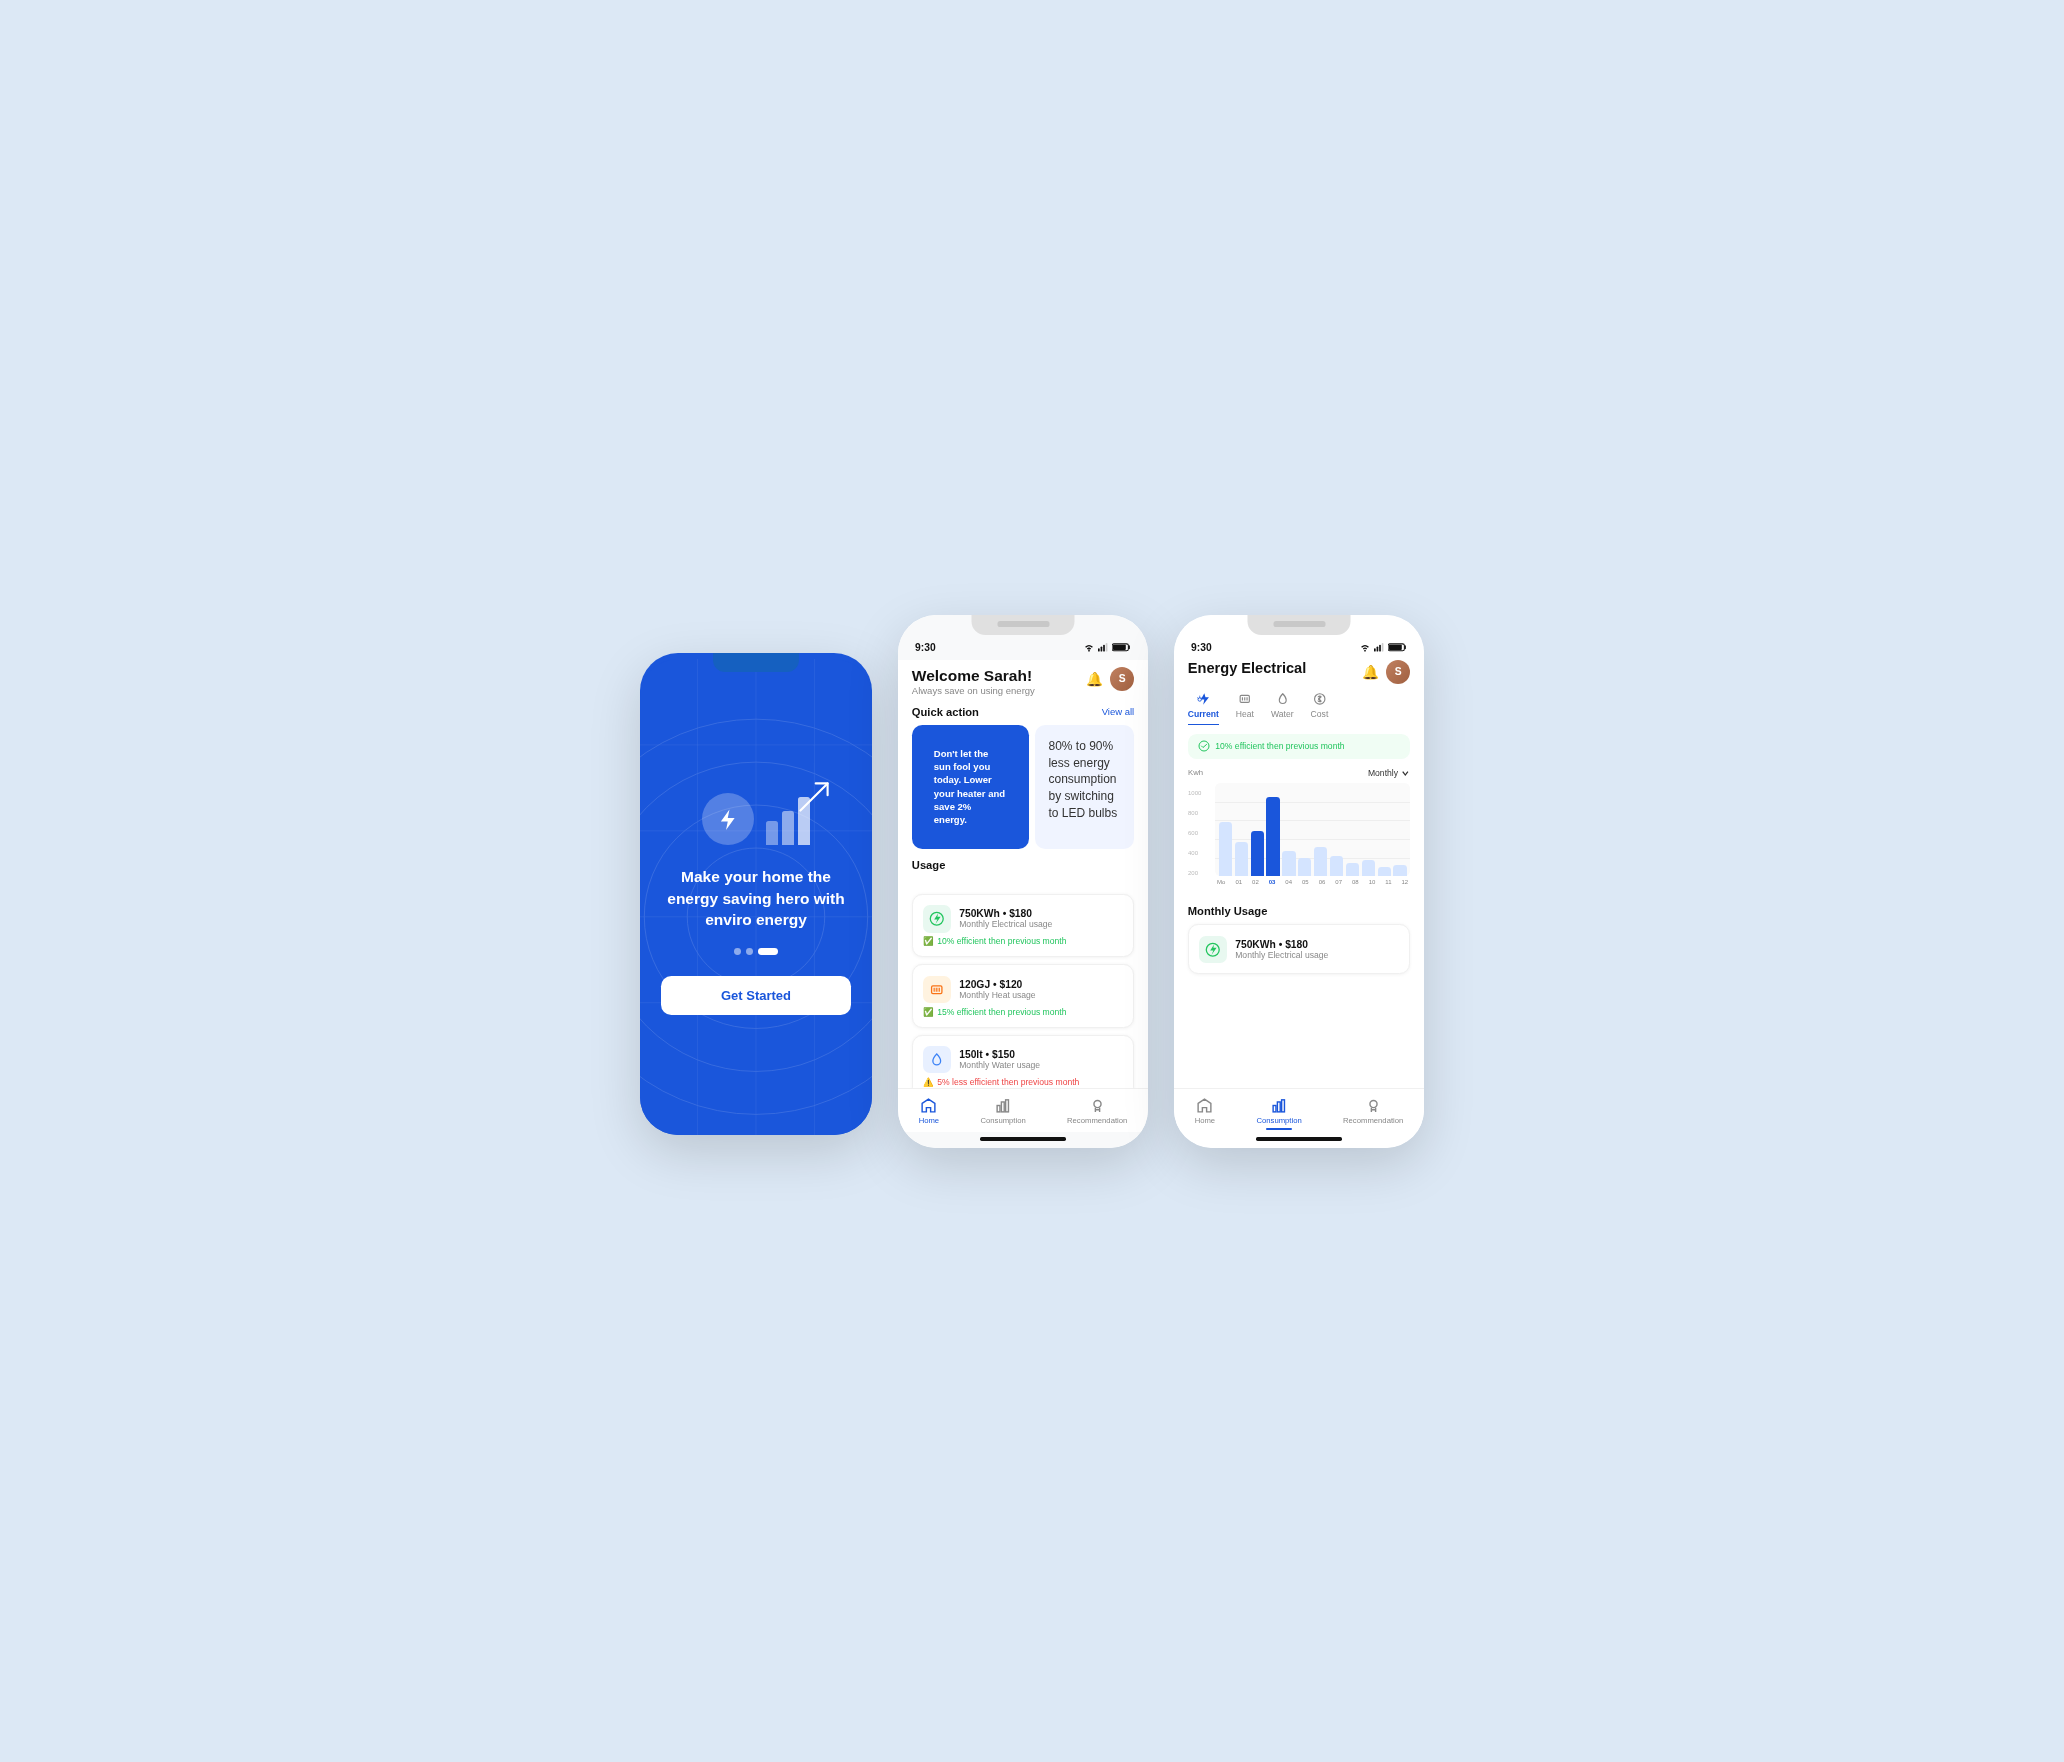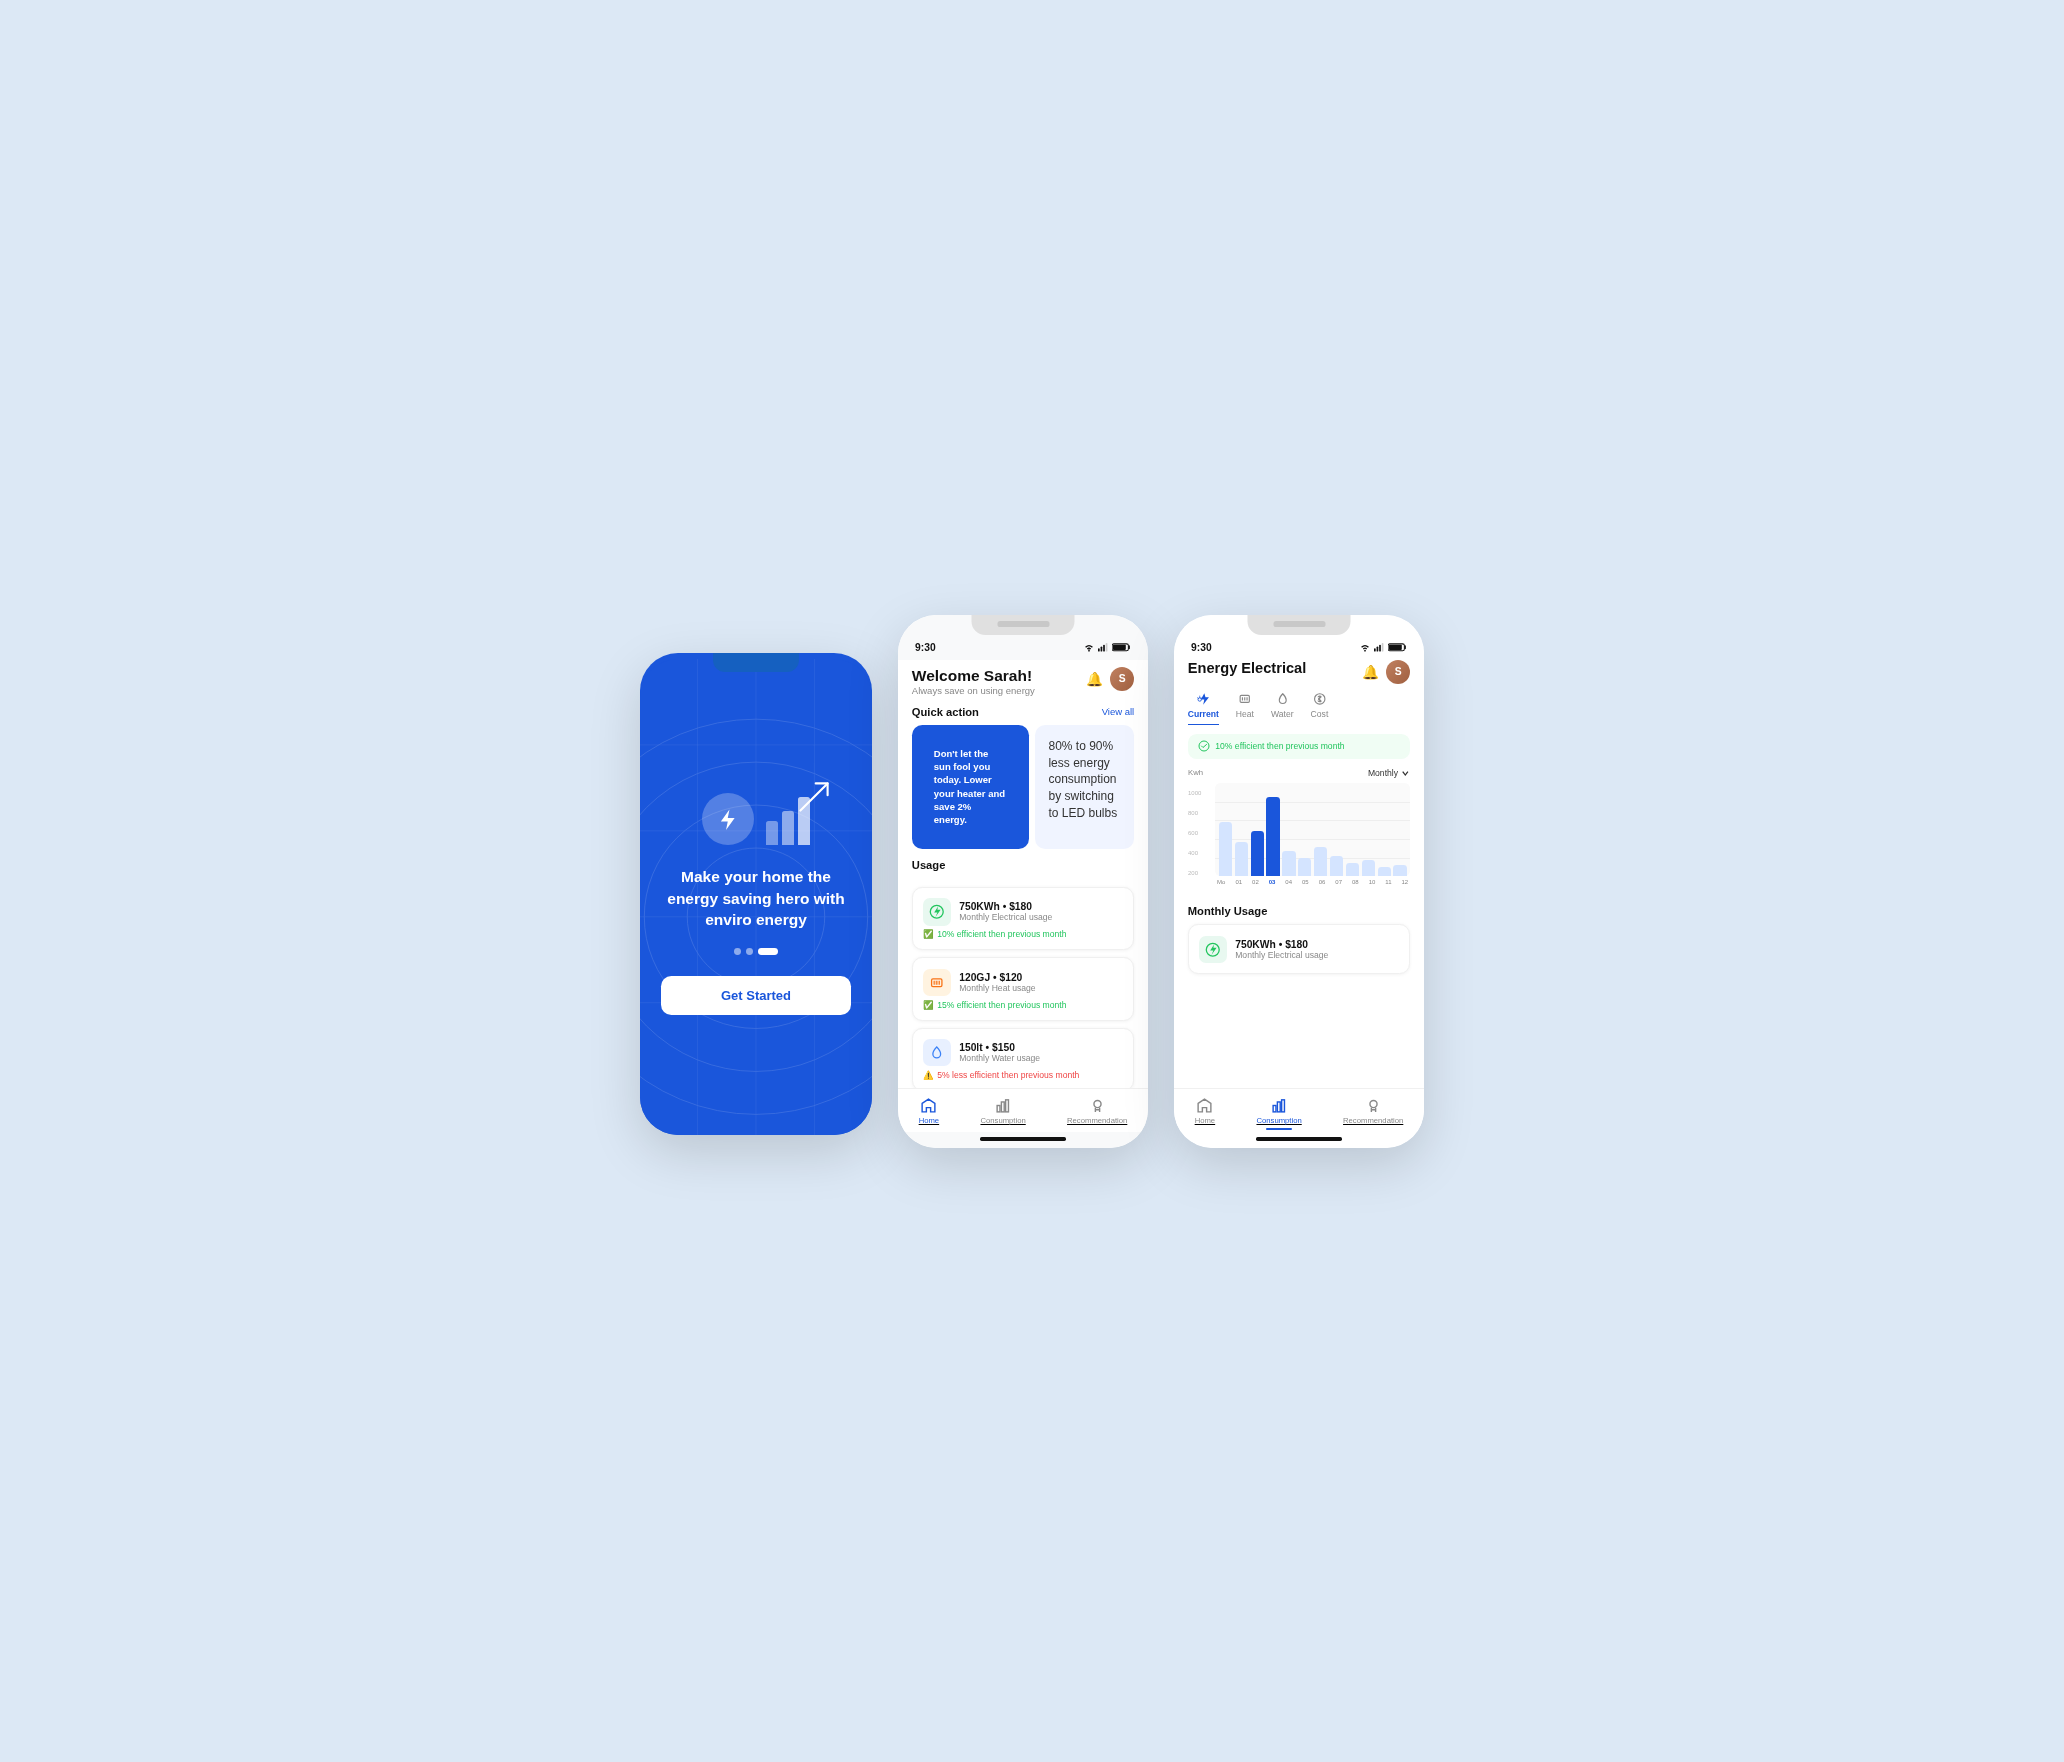--- a/index.html
+++ b/index.html
@@ -286,21 +286,20 @@
       align-items: center;
       gap: 3.4px;
       margin-top: 3.4px;
     }
     .bottom-nav {
       display: flex;
       justify-content: space-around;
       padding: 8.6px 0 6.9px;
       background: #fff;
       border-top: 0.9px solid #f0f0f0;
-      text-decoration: underline;
     }
     .nav-item {
       display: flex;
       flex-direction: column;
       align-items: center;
       gap: 1.7px;
       cursor: pointer;
     }
     .nav-label {
       font-size: 7.7px;
@@ -567,21 +566,21 @@
 
         <div class="quick-actions">
           <div class="qa-card-blue">
             <span>Don't let the sun fool you today. Lower your heater and save 2% energy.</span>
           </div>
           <div class="qa-card-white">
             <span>80% to 90% less energy consumption by switching to LED bulbs</span>
           </div>
         </div>
 
-        <div class="section-title" style="margin-bottom:16px;">Usage</div>
+        <div class="section-title" style="margin-bottom:23px;">Usage</div>
 
         <div class="usage-card">
           <div class="usage-header">
             <div class="usage-icon usage-icon-green">
               <svg width="15.5" height="15.5" viewBox="0 0 24 24">
                 <circle cx="12" cy="12" r="10" fill="none" stroke="#22c55e" stroke-width="2"></circle>
                 <path d="M14 4 L8 13 H13 L10 20 L18 9 H13 Z" fill="#22c55e"></path>
               </svg>
             </div>
             <div>

